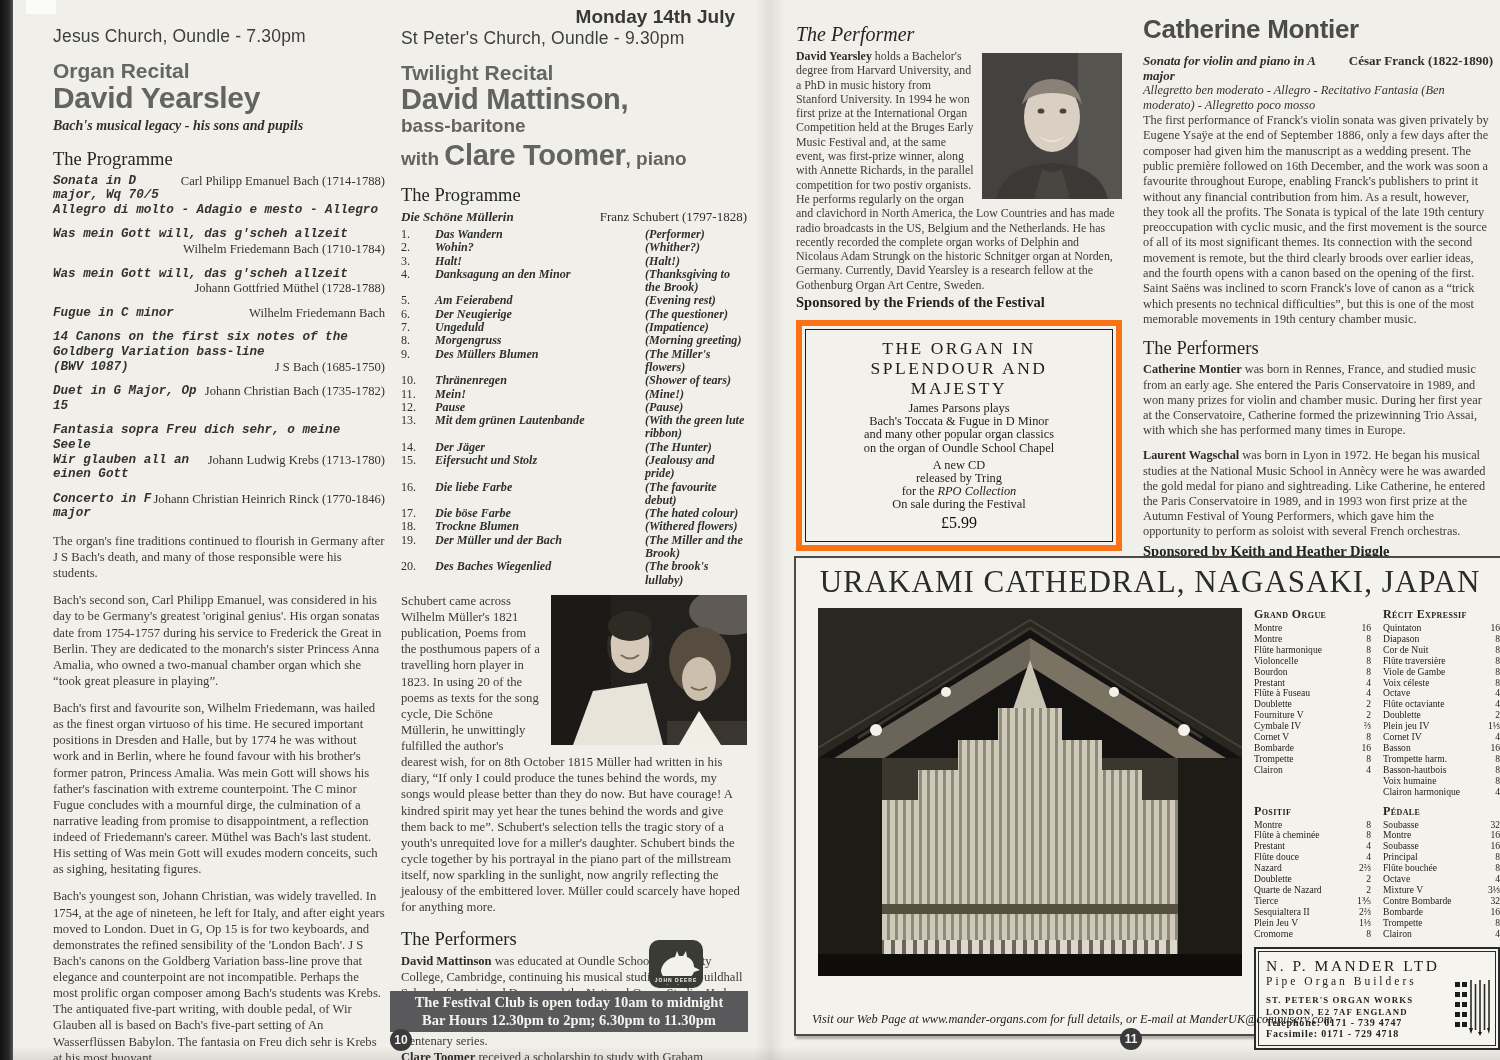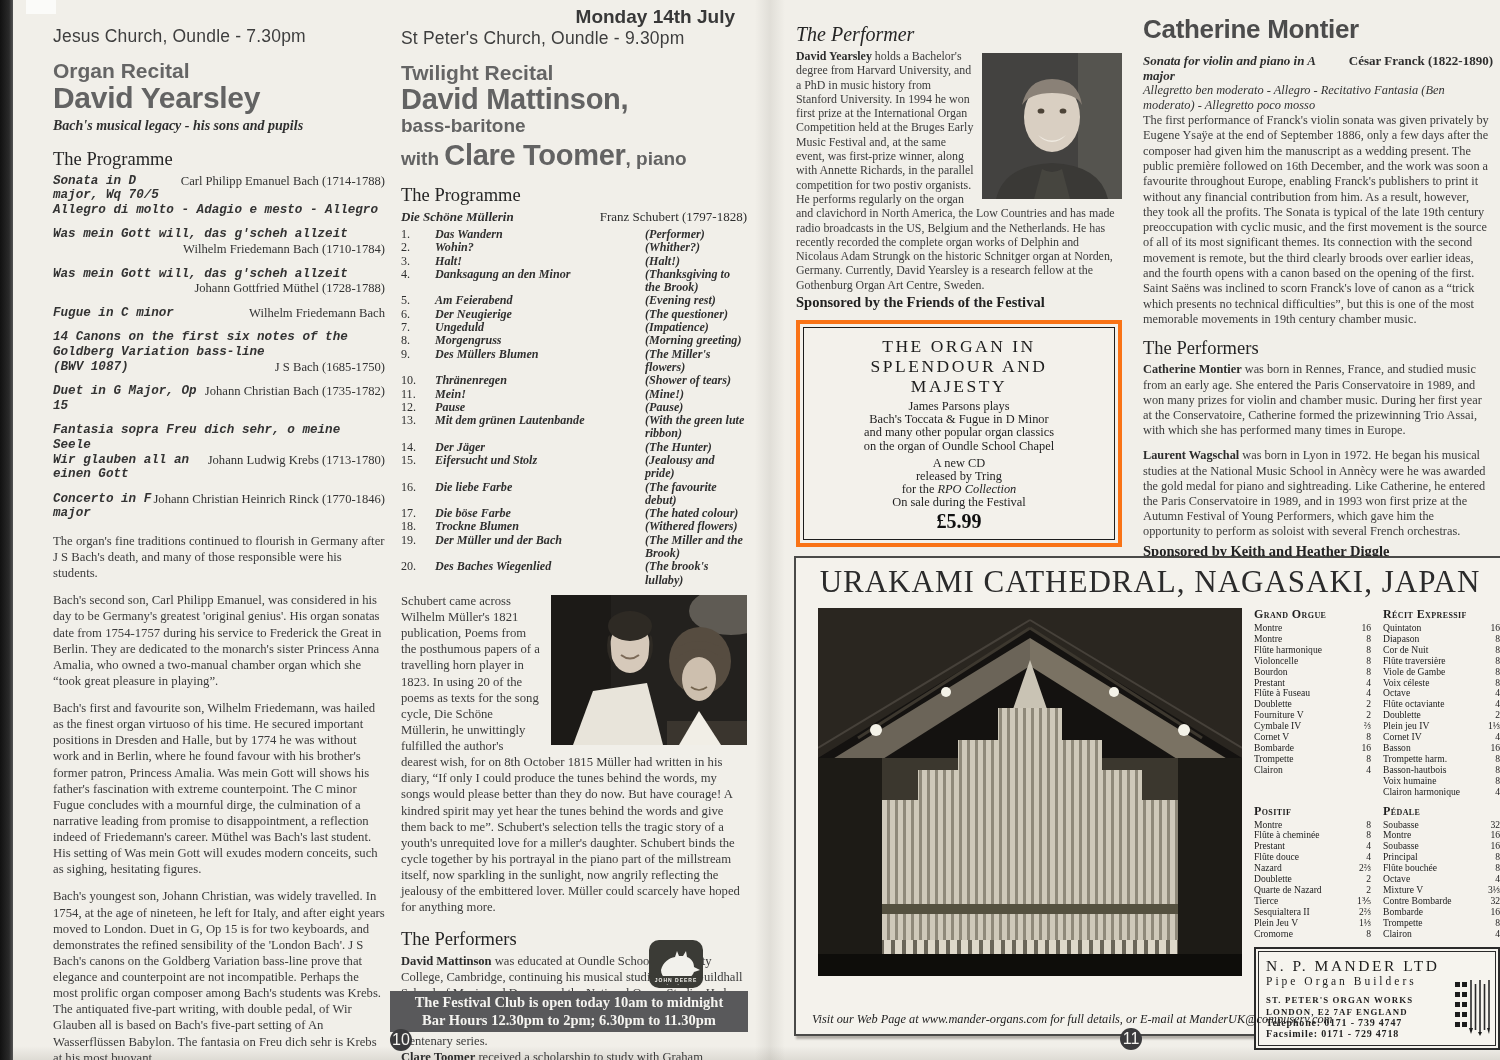--- a/index.html
+++ b/index.html
@@ -39,33 +39,33 @@
   .song-row{display:grid;grid-template-columns:34px 210px 1fr;font-size:12.1px;line-height:13.3px;color:#2f2f2f;}
   .song-num{font-style:normal;}
   .song-de,.song-en{font-style:italic;font-weight:600;}
   .schubert-note{margin-top:6px;}
   .photo-couple{float:right;width:196px;height:150px;margin:2px 0 4px 10px;}
   .perf-p{font-size:12.6px;line-height:1.27;color:#3b3b3b;margin:0;}
   .lead{font-weight:700;color:#2c2c2c;}
   .jd{position:absolute;left:248px;top:934px;}
 
   .band{position:absolute;left:377px;top:991px;width:358px;background:#59595b;color:#f4f3ef;text-align:center;font-weight:700;font-size:14.5px;line-height:18px;padding:2px 0 3px;}
-  .pagenum{position:absolute;width:22px;height:22px;border-radius:50%;background:#3a3a3c;color:#f4f3ef;font-family:"Liberation Sans",sans-serif;font-weight:400;font-size:16px;display:flex;align-items:center;justify-content:center;}
+  .pagenum{position:absolute;width:22px;height:22px;border-radius:50%;background:#3a3a3c;color:#f4f3ef;font-family:"Liberation Sans",sans-serif;font-weight:700;font-size:12px;display:flex;align-items:center;justify-content:center;}
   .pn10{left:377px;top:1029px;}
   .pn11{left:1107px;top:1028px;}
 
   .photo-portrait{float:right;width:140px;height:146px;margin:4px 0 6px 8px;}
   .col3 .perf-p{font-size:11.9px;line-height:14.3px;}
   .col3 .sponsor-bold{font-weight:700;font-size:14.5px;color:#222;margin-top:2px;}
-  .cdbox{border:4px solid #f97316;padding:3px;margin-top:9px;background:#f3f1eb;}
+  .cdbox{border:6px solid #f97316;padding:3px;margin-top:9px;background:#f3f1eb;}
   .cdbox-inner{border:1px solid #1c1c1c;text-align:center;padding:8px 4px 9px;}
   .cd-title{font-size:17.5px;line-height:20px;letter-spacing:2.5px;color:#1c1c1c;}
   .cd-line{font-size:12.4px;line-height:13.2px;color:#1f1f1f;}
   .cd-gap{margin-top:4px;}
-  .cd-price{font-weight:700;font-size:20px;line-height:18px;color:#111;margin-top:2px;}
+  .cd-price{font-weight:400;font-size:16px;line-height:18px;color:#111;margin-top:2px;}
 
   .col4 .h-name{color:#4c4c4c;font-size:26px;}
   .col4 .work-line{margin-top:10px;}
   .col4 .mov{font-style:italic;font-size:12.4px;line-height:15px;color:#333;}
   .col4 .body-p{font-size:12.3px;line-height:15.3px;margin:0;}
   .col4 .serif-h{margin-top:10px;}
   .col4 .perf-p{font-size:12.3px;line-height:15.2px;}
   .col4 .pgap{height:10px;}
   .col4 .sponsor-bold{font-weight:700;font-size:14.5px;color:#222;margin-top:3px;}
 

